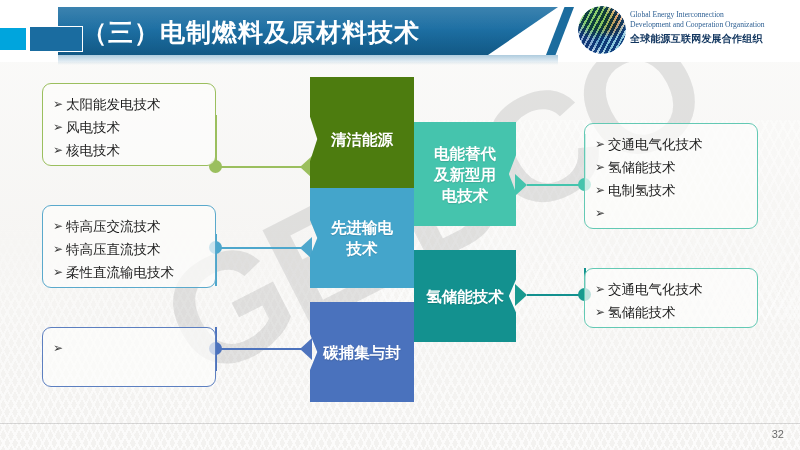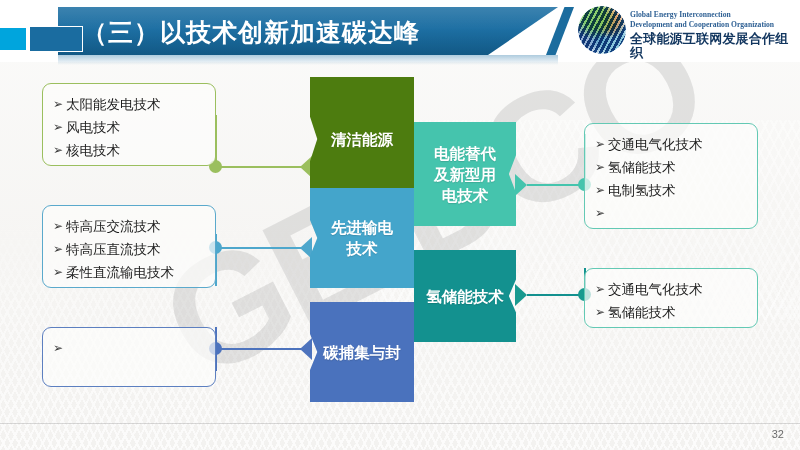--- a/index.html
+++ b/index.html
@@ -74,22 +74,22 @@
   .logo .tint{
     position:absolute;inset:0;border-radius:50%;
     background:
       radial-gradient(circle at 34% 24%, rgba(120,200,90,.85) 0 22%, rgba(120,200,90,0) 46%),
       radial-gradient(circle at 66% 30%, rgba(210,120,40,.7) 0 16%, rgba(210,120,40,0) 40%),
       radial-gradient(circle at 70% 66%, rgba(40,150,190,.55) 0 24%, rgba(40,150,190,0) 50%),
       radial-gradient(circle at 24% 62%, rgba(60,110,175,.55) 0 22%, rgba(60,110,175,0) 48%);
     mix-blend-mode:multiply;
   }
   .logo-text{position:absolute;left:630px;top:10px;width:170px;}
-  .logo-en{font-size:7.6px;line-height:10px;color:#2d5f93;font-family:"Liberation Serif",serif;font-weight:bold;}
-  .logo-cn{font-size:13px;line-height:14px;color:#12365f;font-weight:bold;margin-top:2px;letter-spacing:.2px;}
+  .logo-en{font-size:7.6px;line-height:10px;color:#2d5f93;font-family:"Liberation Serif",serif;font-weight:normal;}
+  .logo-cn{font-size:10px;line-height:14px;color:#12365f;font-weight:bold;margin-top:2px;letter-spacing:.2px;}
 
   
   .canvas{position:absolute;left:0;top:62px;width:800px;height:388px;}
 
   .outbox{
     position:absolute;box-sizing:border-box;
     background:rgba(252,252,251,.72);
     border:1.6px solid #9bbf5e;border-radius:9px;
   }
   .outbox.blue{border-color:#5aa9cc;}
@@ -145,21 +145,21 @@
   <div class="watermark">GEIDCO</div>
 
   <div class="header">
     <div class="hdr-white"></div>
     <div class="hdr-sq-cyan"></div>
     <div class="hdr-bar"></div>
     <div class="hdr-bar-sheen"></div>
     <div class="hdr-underfade"></div>
     <div class="hdr-slash"></div>
     <div class="hdr-sq-blue"></div>
-    <div class="hdr-title">（三）以技术创新加速碳达峰</div>
+    <div class="hdr-title">（三）电制燃料及原材料技术</div>
 
     <div class="logo">
       <div class="globe"></div>
         <div class="tint"></div>
     </div>
     <div class="logo-text">
       <div class="logo-en">Global Energy Interconnection</div>
       <div class="logo-en">Development and Cooperation Organization</div>
       <div class="logo-cn">全球能源互联网发展合作组织</div>
     </div>

